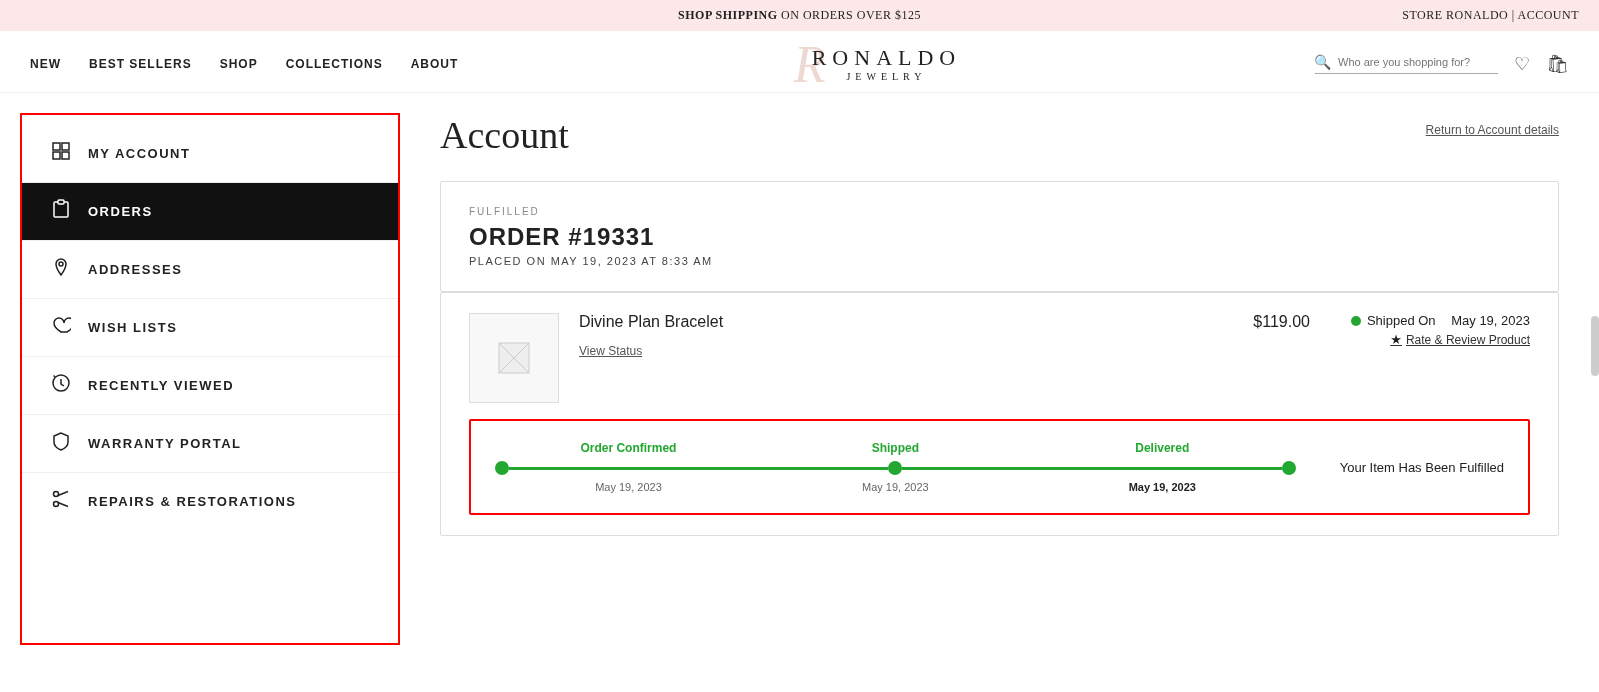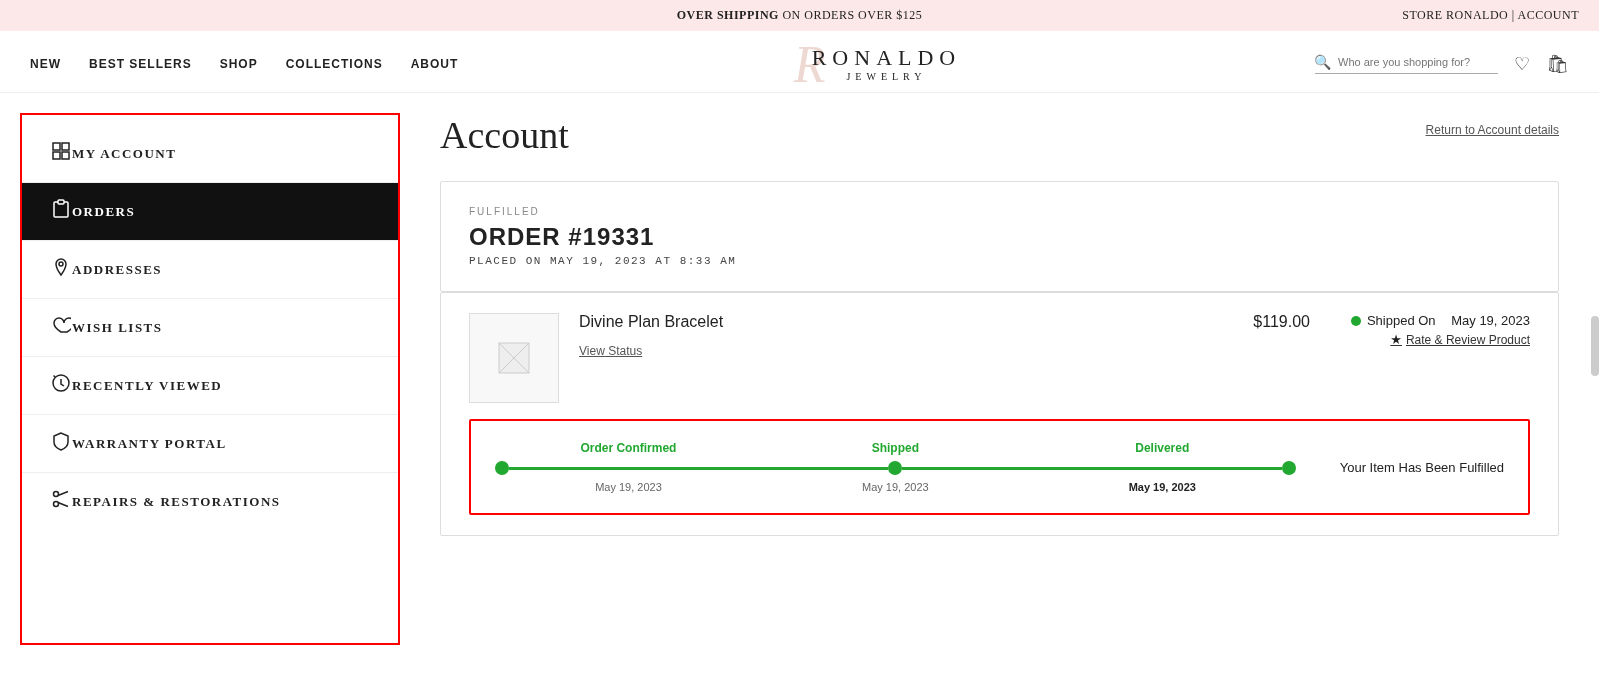--- a/index.html
+++ b/index.html
@@ -115,23 +115,24 @@
     .sidebar {
       width: 380px;
       min-width: 380px;
       border: 2px solid red;
       padding: 10px 0;
       margin: 20px 0 20px 20px;
     }
     .sidebar-item {
       display: flex;
       align-items: center;
+      gap: 16px;
       padding: 16px 28px;
       cursor: pointer;
-      font-family: Liberation Serif, serif;
+      font-family: Liberation Sans, sans-serif;
       font-size: 13px;
       letter-spacing: 1.5px;
       color: #222;
       font-weight: 600;
       border-bottom: 1px solid #eee;
     }
     .sidebar-item:last-child { border-bottom: none; }
     .sidebar-item.active {
       background: #111;
       color: #fff;
@@ -185,21 +186,21 @@
       font-size: 24px;
       font-weight: bold;
       font-family: Arial, sans-serif;
       letter-spacing: 1px;
       margin-bottom: 4px;
     }
     .order-date {
       font-size: 11px;
       letter-spacing: 1.5px;
       color: #444;
-      font-family: Liberation Mono, monospace;
+      font-family: Liberation Sans, sans-serif;
     }
 
     
     .order-item-card {
       border: 1px solid #ddd;
       border-radius: 2px;
       padding: 20px 28px;
     }
     .order-item-top {
       display: flex;
@@ -358,21 +359,21 @@
       height: 60px;
       border-radius: 4px;
       transform: translateY(-50%);
     }
   </style>
 </head>
 <body>
 
 <div class="top-banner">
   <span>
-    <strong>OVER SHIPPING</strong><span> ON ORDERS OVER $125</span>
+    <strong>SHOP SHIPPING</strong><span> ON ORDERS OVER $125</span>
   </span>
   <span class="top-banner-right">STORE RONALDO | ACCOUNT</span>
 </div>
 
 <div class="main-header">
   <div class="header-inner">
 
     <nav class="nav-left">
       <a>NEW</a>
       <a>BEST SELLERS</a>

